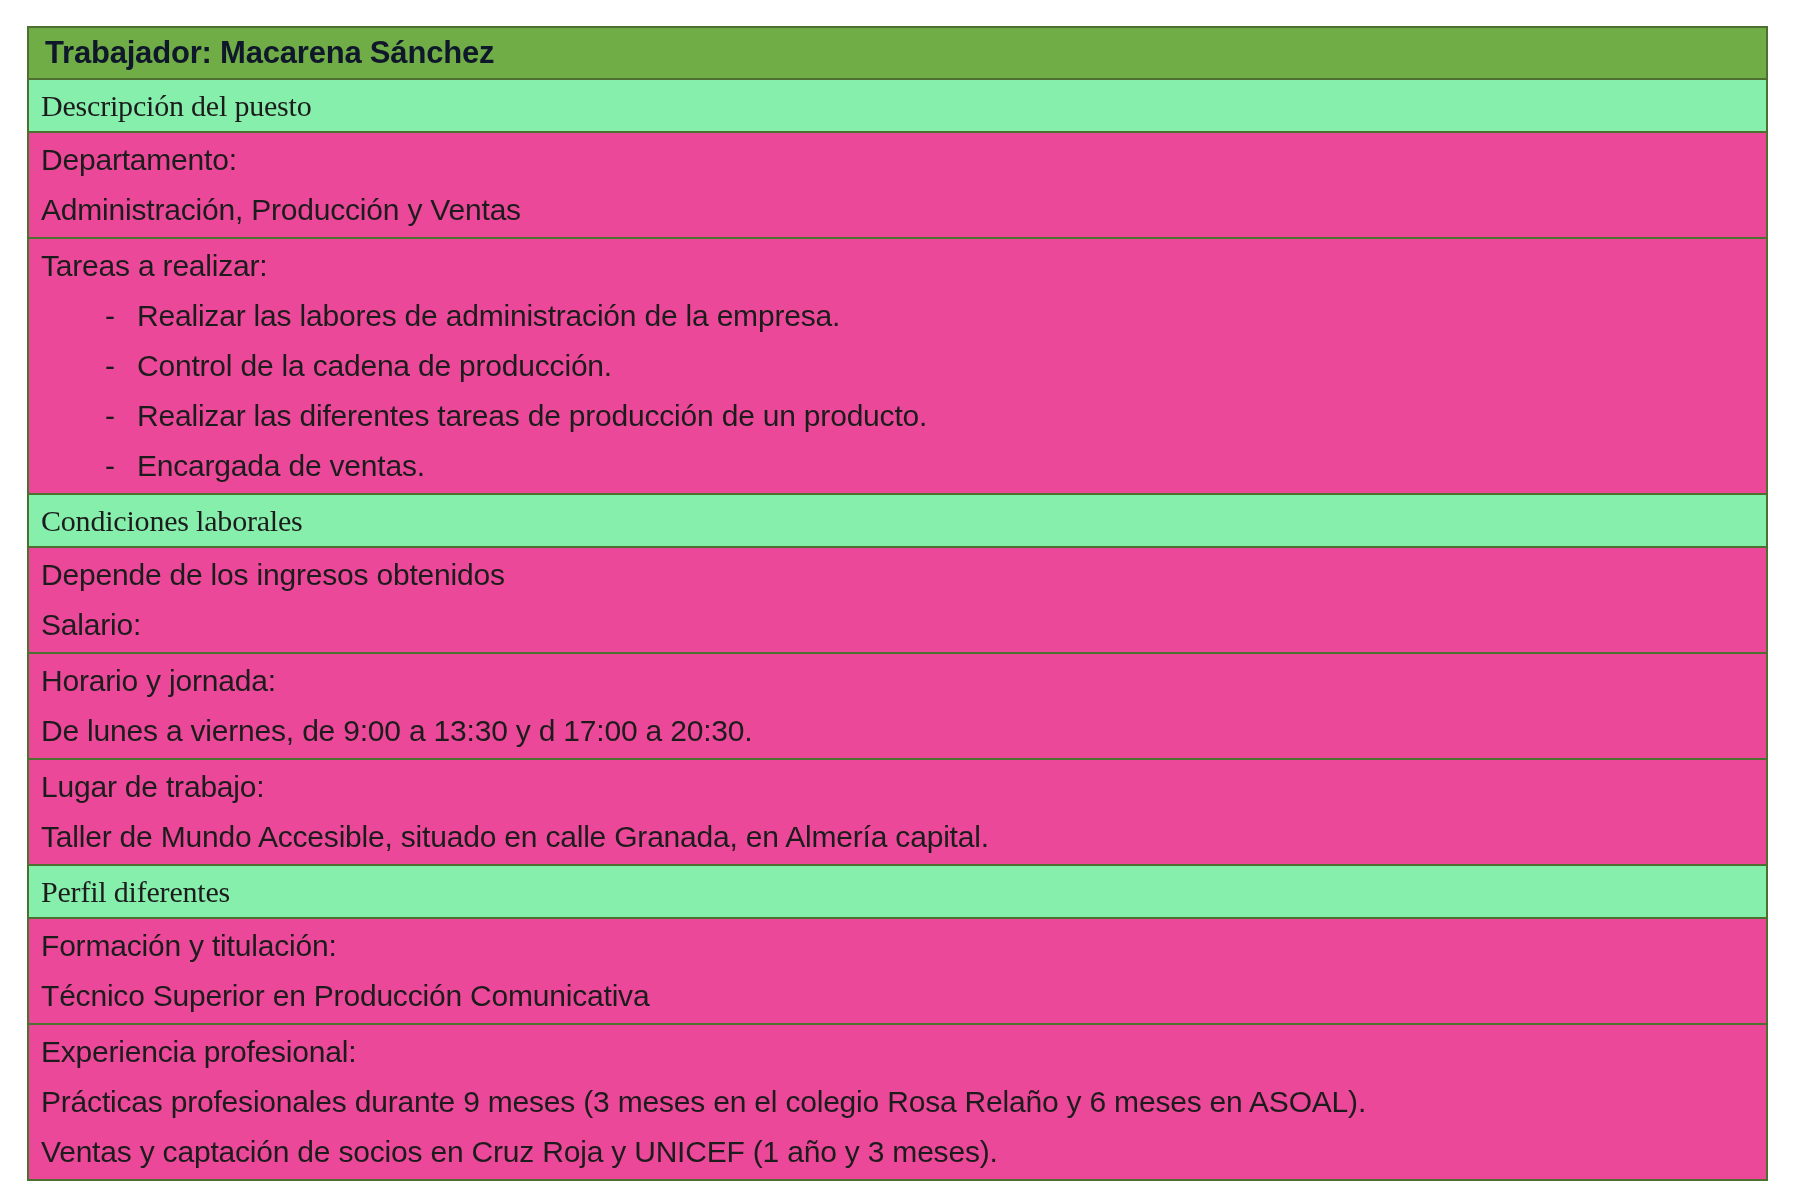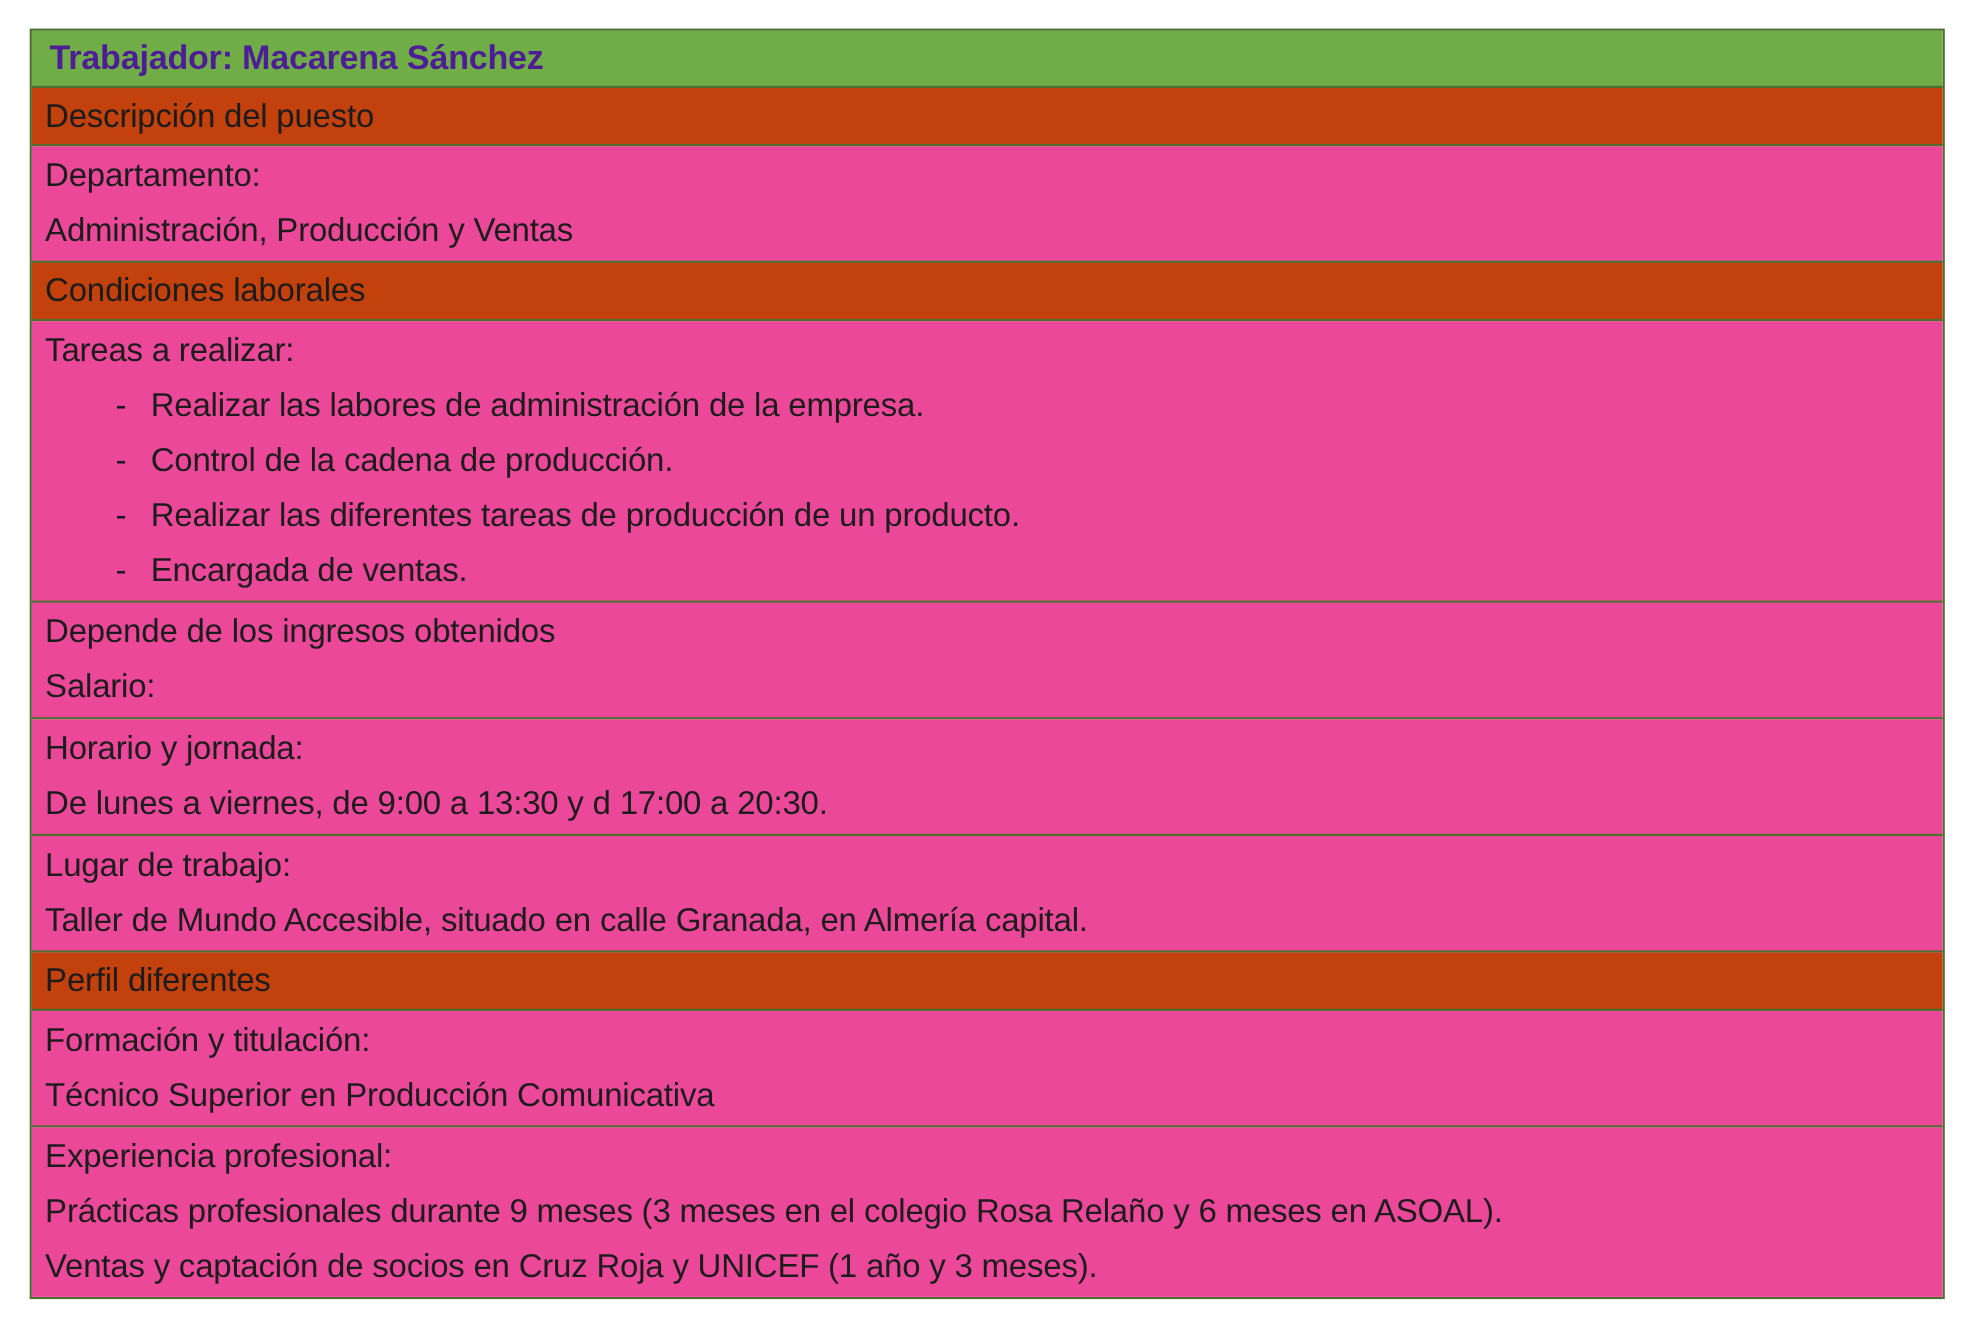--- a/index.html
+++ b/index.html
@@ -31,29 +31,30 @@
     background: #ec4899;
     color: #1c1c1c;
     font-size: 30px;
     line-height: 50px;
     padding: 2px 16px 2px 12px;
     letter-spacing: -0.2px;
   }
   .row:last-child { border-bottom: none; }
   .header-row {
     background: #70ad47;
-    color: #4c1d95;
+    color: #0f172a;
     font-weight: bold;
     font-size: 31px;
     line-height: 46px;
     padding-left: 16px;
   }
   .band-row {
-    background: #c2410c;
+    background: #86efac;
     line-height: 47px;
+    font-family: Liberation Serif, serif;
   }
   .line { white-space: nowrap; }
   .bullet-line {
     padding-left: 64px;
     white-space: nowrap;
   }
   .dash {
     display: inline-block;
     width: 32px;
   }
@@ -70,38 +71,38 @@
 
     <div class="row band-row">
       <span class="line">Descripción del puesto</span>
     </div>
 
     <div class="row">
       <div class="line">Departamento:</div>
       <div class="line">Administración, Producción y Ventas</div>
     </div>
 
-    <div class="row band-row">
-      <span class="line">Condiciones laborales</span>
-    </div>
-
     <div class="row">
       <div class="line">Tareas a realizar:</div>
       <div class="bullet-line">
         <span class="dash">-</span><span>Realizar las labores de administración de la empresa.</span>
       </div>
       <div class="bullet-line">
         <span class="dash">-</span><span>Control de la cadena de producción.</span>
       </div>
       <div class="bullet-line">
         <span class="dash">-</span><span>Realizar las diferentes tareas de producción de un producto.</span>
       </div>
       <div class="bullet-line">
         <span class="dash">-</span><span>Encargada de ventas.</span>
       </div>
+    </div>
+
+    <div class="row band-row">
+      <span class="line">Condiciones laborales</span>
     </div>
 
     <div class="row">
       <div class="line">Depende de los ingresos obtenidos</div>
       <div class="line">Salario:</div>
     </div>
 
     <div class="row">
       <div class="line">Horario y jornada:</div>
       <div class="line">De lunes a viernes, de 9:00 a 13:30 y d 17:00 a 20:30.</div>

